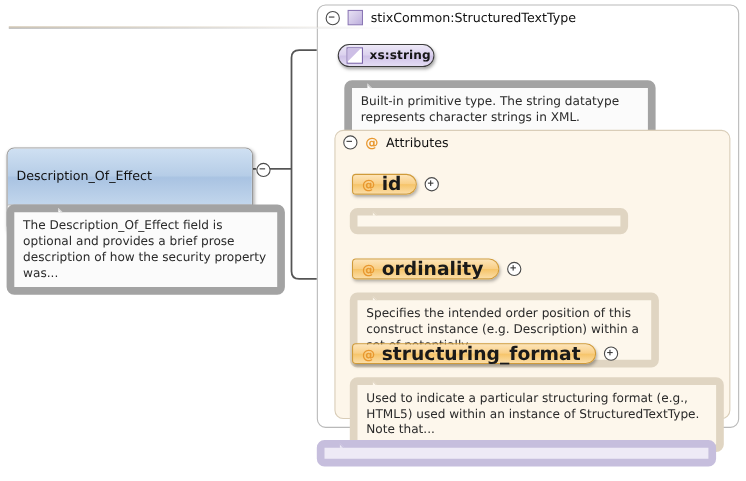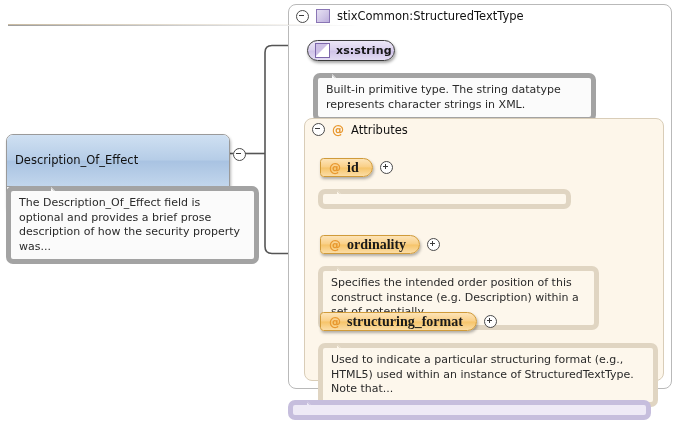--- a/index.html
+++ b/index.html
@@ -37,21 +37,21 @@
   #type-label{
     width:38px;padding-left:6px;
     background:linear-gradient(to bottom,#f4f4f4,#e2e2e2);
     border-right:1px solid #a8a8a8;
     font-size:11.5px;color:#111;
   }
   #type-value{padding-left:8px;font-size:11.5px;color:#111;background:#fff;flex:1;}
 
   
   .annot{
-    border:5px solid #a3a3a3;
+    border:7px solid #a3a3a3;
     border-radius:7px;
     background:#fbfbfb;
     color:#2a2a2a;
     font-size:11px;
     line-height:14.5px;
     padding:5px 7px 5px 8px;
     box-sizing:border-box;
   }
   .annot .tail{
     position:absolute;
@@ -170,21 +170,21 @@
   .attr-row{position:absolute;display:flex;align-items:center;gap:7px;}
   .attr-pill{
     height:19px;
     background:linear-gradient(to bottom,#fde4b8 0%,#f9cf86 48%,#f6c469 52%,#fbdda6 100%);
     border:1px solid #d09b3a;
     border-radius:4px 11px 11px 4px;
     box-shadow:1px 2px 3px rgba(0,0,0,.30);
     display:flex;align-items:center;gap:6px;
     padding:0 13px 0 8px;box-sizing:border-box;
   }
-  .attr-name{font-size:14px;color:#1a1a1a;font-weight:bold;font-family:Liberation Serif, serif;}
+  .attr-name{font-size:17px;color:#1a1a1a;font-weight:bold;}
 
   #row-id{left:320px;top:158px;}
   #row-ordinality{left:320px;top:235px;}
   #row-structuring{left:320px;top:312px;}
 </style>
 </head>
 <body>
 
 
 

